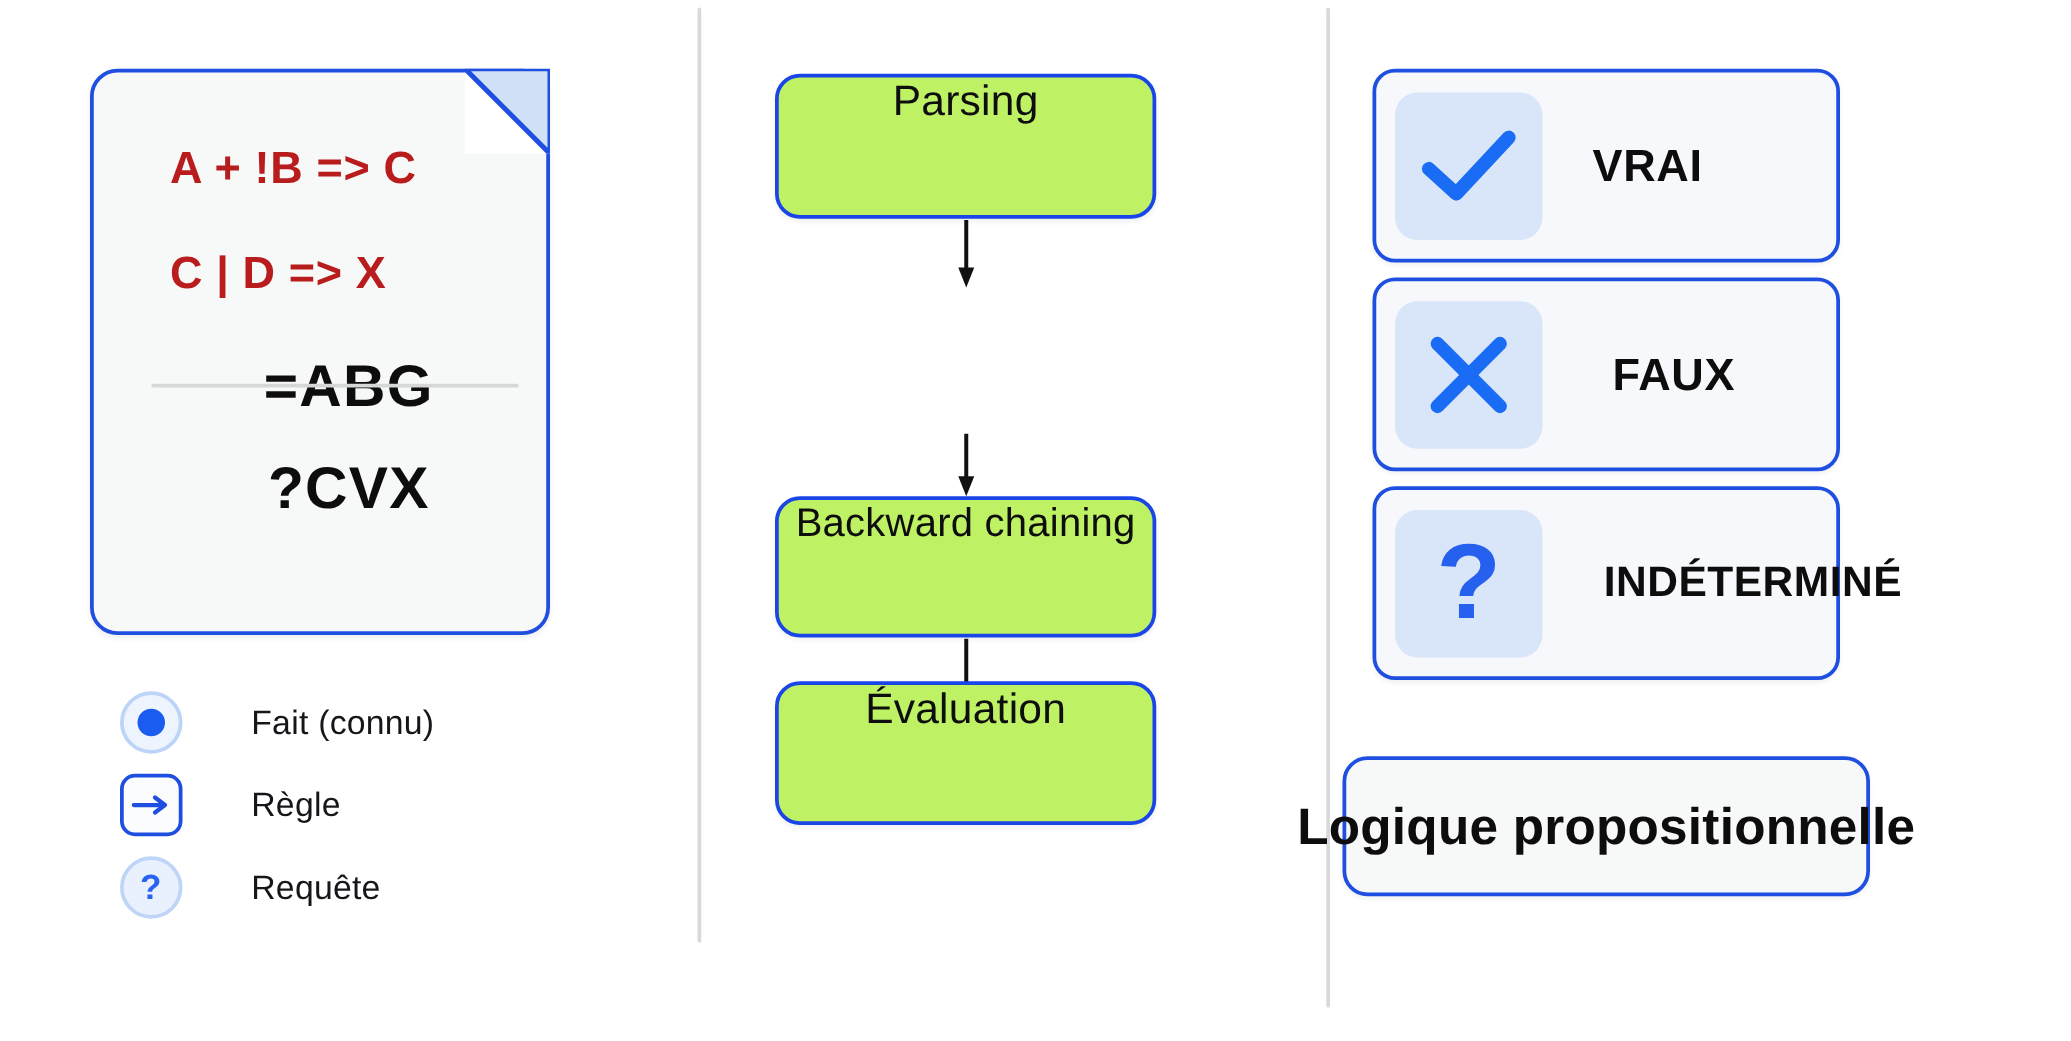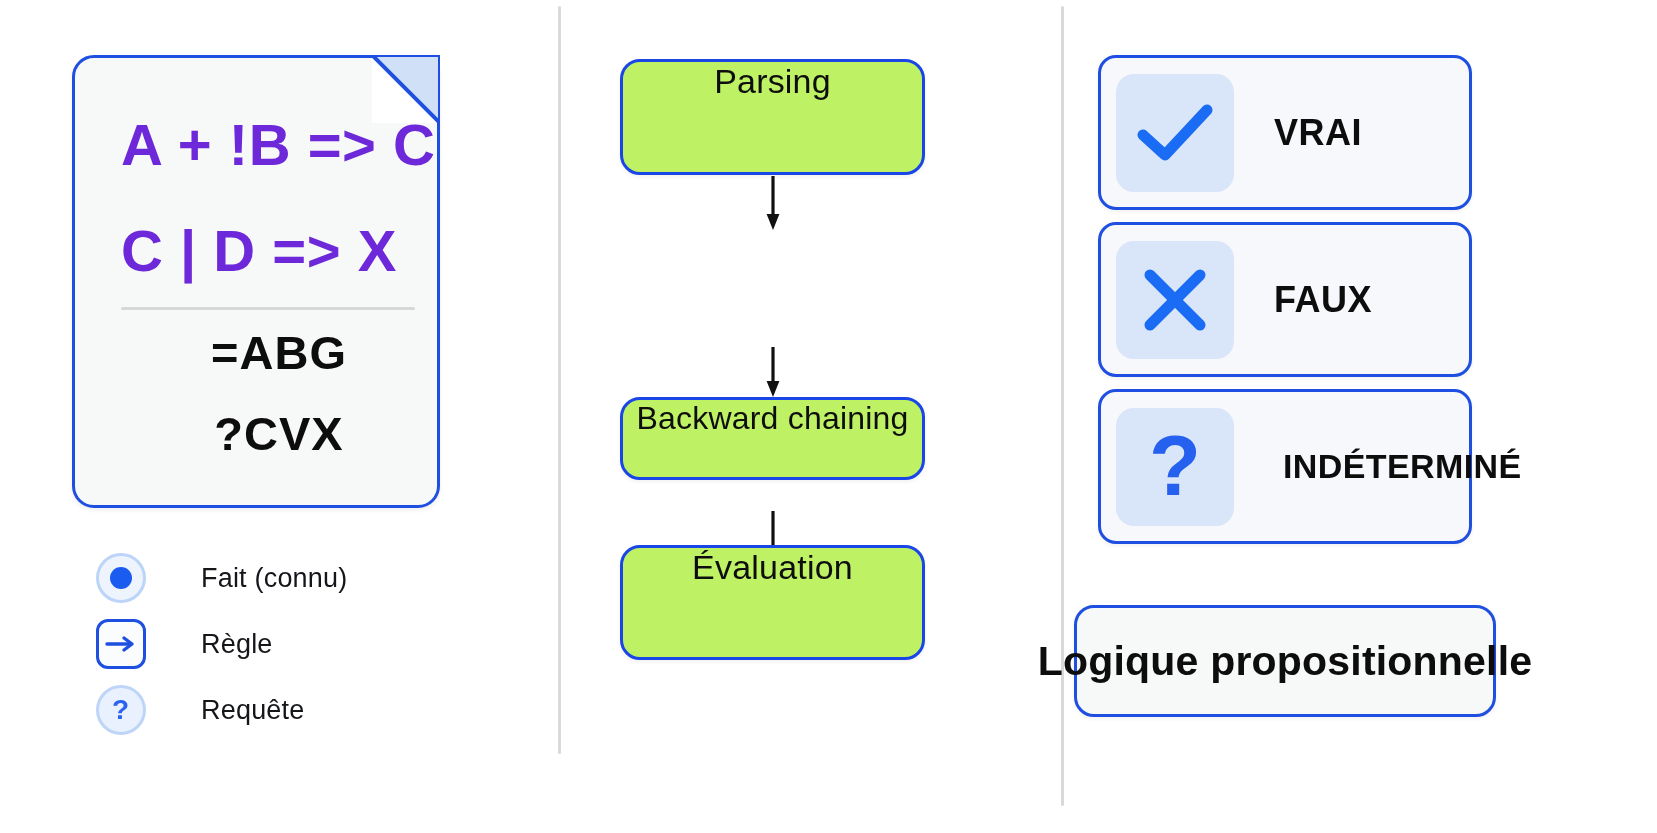--- a/index.html
+++ b/index.html
@@ -34,22 +34,22 @@
   .doc-fold-edge{
     position:absolute;right:-3px;top:-3px;width:68px;height:68px;
     pointer-events:none;
   }
   .doc-fold-edge svg{display:block;width:68px;height:68px;}
   .doc-body{
     position:absolute;left:0;top:0;right:0;bottom:0;
     padding:58px 0 0 46px;box-sizing:border-box;
   }
   .rule-line{
-    font-size:58px;font-weight:700;color:#6d28d9;
-    letter-spacing:.5px;line-height:1;margin-bottom:48px;white-space:pre;
+    font-size:36px;font-weight:700;color:#b91c1c;
+    letter-spacing:.5px;line-height:1;margin-bottom:48px;white-space:pre;margin-left:15px;
   }
   .doc-sep{
     position:absolute;left:46px;top:249px;width:294px;height:3px;
     background:#d6d7d9;border-radius:2px;
   }
   .fact-line{
     font-size:47px;font-weight:700;color:#0d0d0d;
     letter-spacing:1px;line-height:1;white-space:pre;text-align:center;
   }
   #fact0{margin-top:49px;margin-bottom:34px;}
@@ -88,39 +88,39 @@
   
   .flow-box{
     position:absolute;left:620px;width:305px;
     background:#bef264;border:3px solid #1a46e8;border-radius:20px;
     box-sizing:border-box;display:flex;align-items:flex-start;justify-content:center;
     box-shadow:0 2px 4px rgba(0,0,0,.06);
   }
   .flow-label{font-size:34px;font-weight:400;color:#0e0e0e;letter-spacing:.2px;white-space:nowrap;}
   #flow0{top:59px;height:116px;}
   #flow1{top:230px;height:116px;}
-  #flow2{top:397px;height:83px;}
+  #flow2{top:397px;height:113px;}
   #flow3{top:545px;height:115px;}
   #flow2 .flow-label{font-size:32px;}
 
   .flow-arrow{position:absolute;left:766px;width:14px;}
   .flow-arrow svg{display:block;overflow:visible;}
   #arr0{top:176px;height:55px;}
   #arr1{top:347px;height:51px;}
   #arr2{top:511px;height:53px;}
 
   
   .status-card{
     position:absolute;left:1098px;width:374px;
     background:#f6f8fb;border:3px solid #1f4fe0;border-radius:18px;
     box-sizing:border-box;display:flex;align-items:center;
     box-shadow:0 2px 4px rgba(0,0,0,.06);
   }
   #stat0{top:55px;height:155px;}
-  #stat1{top:222px;height:155px;}
+  #stat1{top:222px;height:155px;gap:16px;}
   #stat2{top:389px;height:155px;}
   .status-tile{
     width:118px;height:118px;flex:0 0 118px;margin-left:15px;
     background:#d9e5f8;border-radius:18px;
     display:flex;align-items:center;justify-content:center;
   }
   .status-tile svg{display:block;}
   .status-qmark{font-size:85px;font-weight:700;color:#2560ee;line-height:.95;}
   .status-label{
     margin-left:40px;font-size:36px;font-weight:700;color:#0d0d0d;

